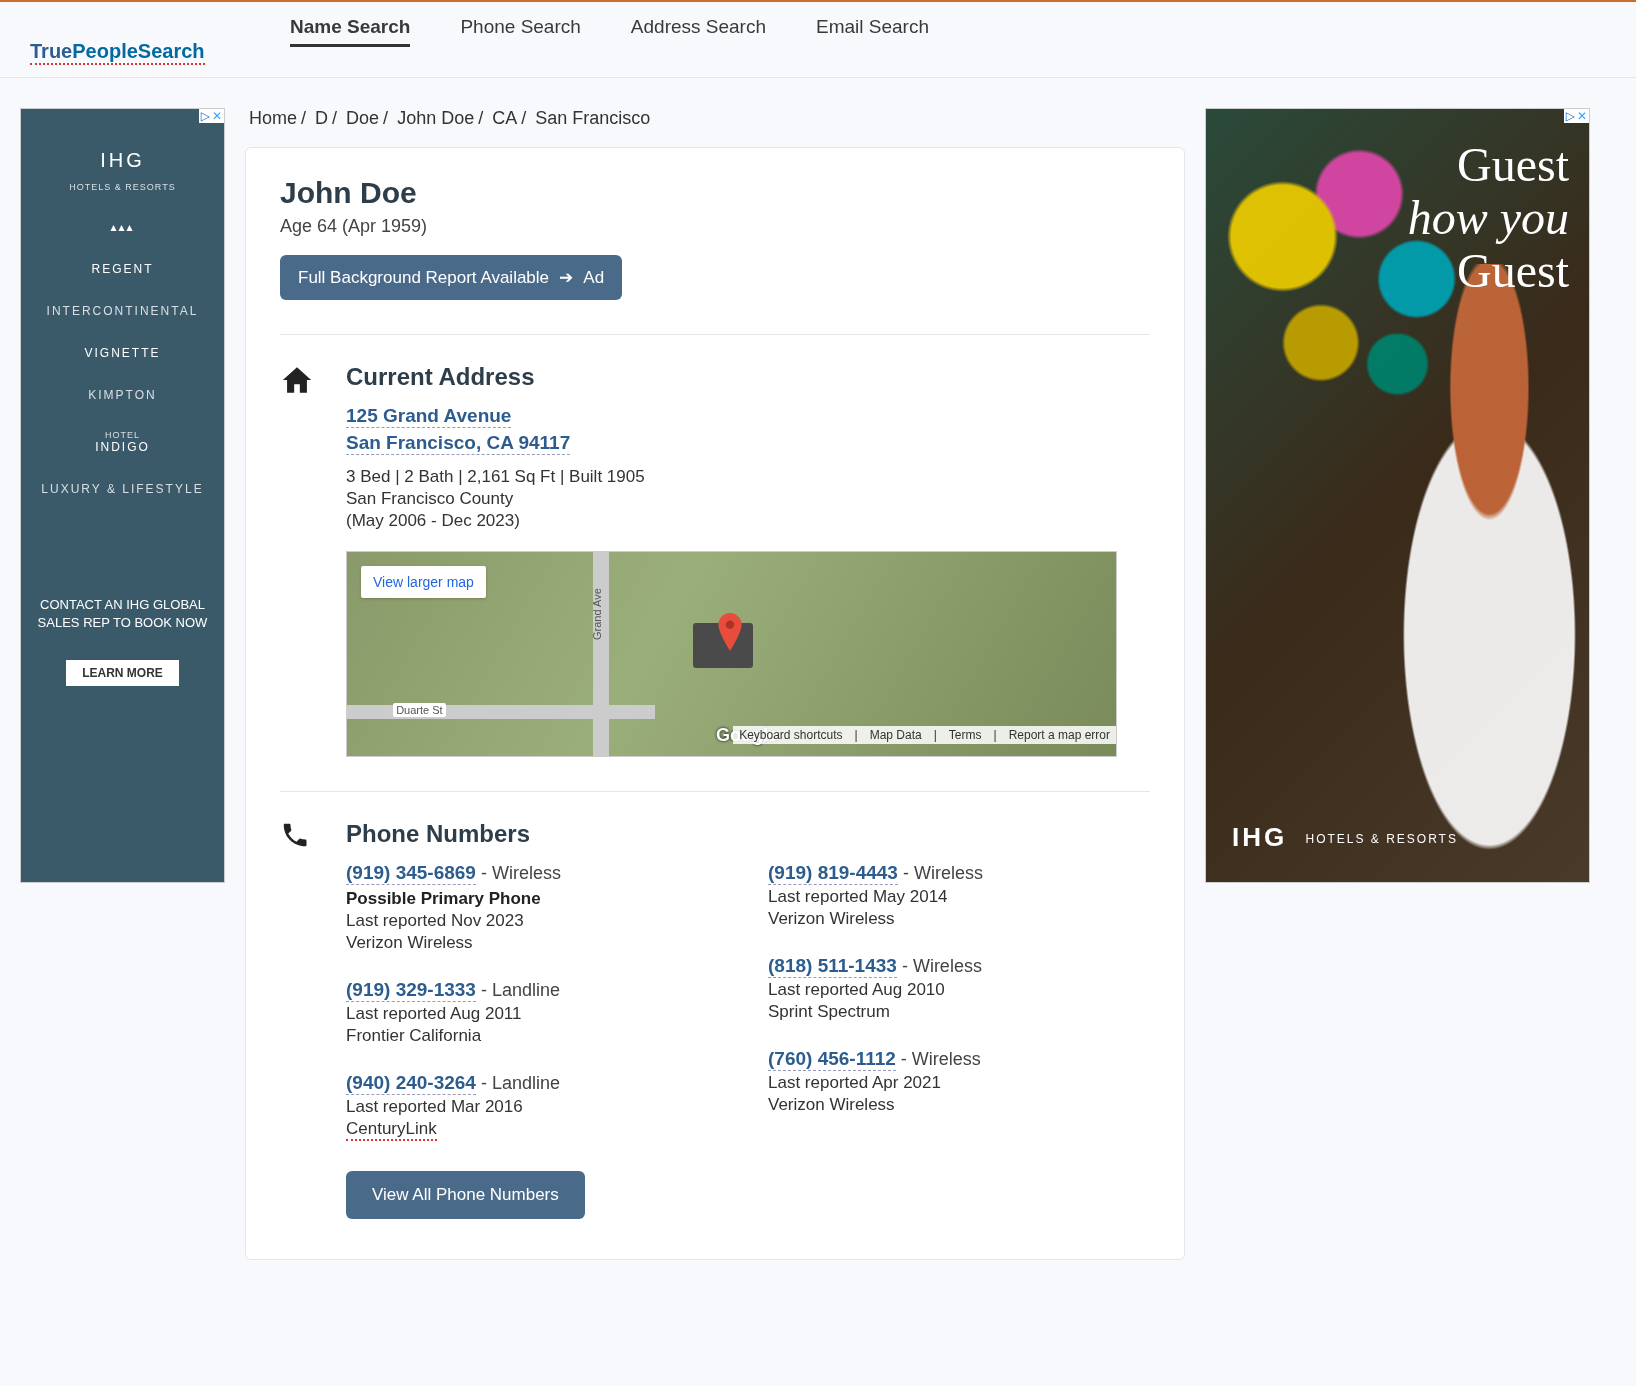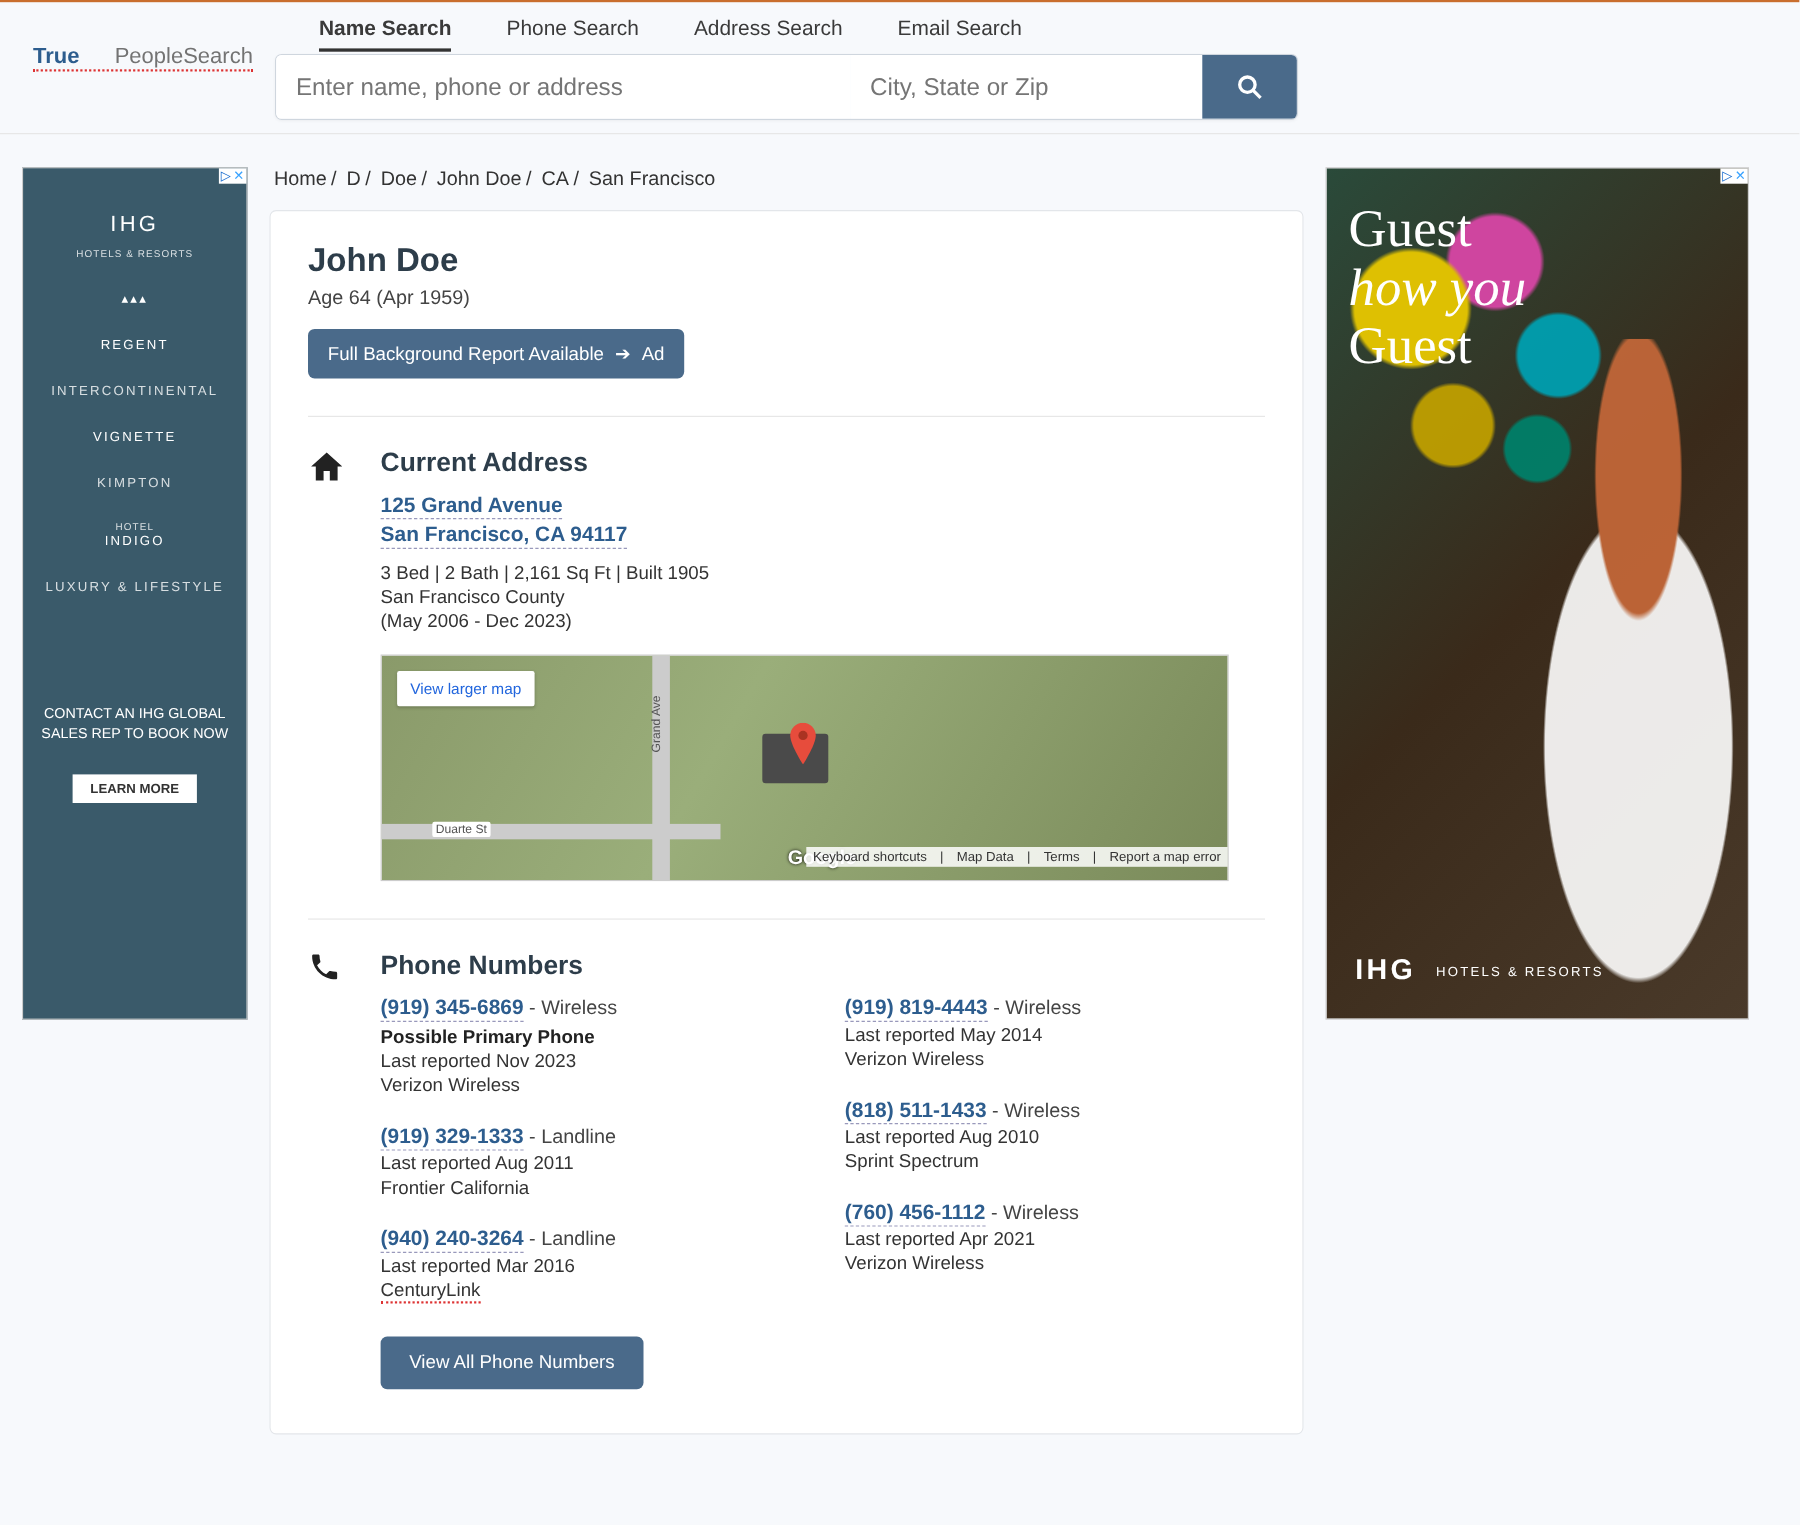--- a/index.html
+++ b/index.html
@@ -17,21 +17,21 @@
     display: flex;
     align-items: flex-start;
   }
   .logo {
     width: 250px;
     padding: 30px 20px 0 30px;
     font-size: 20px;
     font-weight: bold;
   }
   .logo .t1 { color: #2d5d8e; }
-  .logo .t2 { color: #737373; font-weight: normal; margin-left: 32px; }
+  .logo .t2 { color: #0369a1; font-weight: bold; }
   .logo-underline { border-bottom: 2px dotted #d33; display: inline-block; }
   .search-area { width: 930px; }
   .search-tabs { display: flex; gap: 50px; padding-left: 40px; }
   .search-tab {
     font-size: 19px;
     color: #3a3a3a;
     padding: 6px 0;
     cursor: pointer;
   }
   .search-tab.active {
@@ -128,21 +128,21 @@
     position: absolute; bottom: 0; right: 0; width: 65%; height: 80%;
     background: radial-gradient(ellipse at 60% 20%, #c96a3a 18%, transparent 19%),
                 radial-gradient(ellipse at 60% 60%, #fff 40%, transparent 41%);
     opacity: 0.9;
   }
   .ad-right .brand2 {
     position: absolute; bottom: 29px; left: 26px;
     font-size: 26px; letter-spacing: 3px; font-weight: bold;
   }
   .ad-right .brand2 .sub { font-size: 12px; letter-spacing: 2px; font-weight: normal; display: inline-block; margin-left: 8px; line-height: 1.2; vertical-align: middle; }
-  .ad-right .hl-wrap { position: relative; z-index: 2; }
+  .ad-right .hl-wrap { position: relative; z-index: 2; text-align: right; }
 
   .main-col { width: 940px; }
   .breadcrumb { font-size: 18px; color: #333; margin-bottom: 18px; padding-left: 4px; }
   .breadcrumb .sep { margin: 0 4px; }
   .card {
     background: #fff;
     border: 1px solid #e3e6ea;
     border-radius: 6px;
     padding: 28px 34px 40px 34px;
   }
@@ -236,32 +236,20 @@
     <span class="logo-underline">
       <span class="t1">True</span><span class="t2">PeopleSearch</span>
     </span>
   </div>
   <div class="search-area">
     <div class="search-tabs">
       <div class="search-tab active">Name Search</div>
       <div class="search-tab">Phone Search</div>
       <div class="search-tab">Address Search</div>
       <div class="search-tab">Email Search</div>
-    </div>
-    <div class="search-box">
-      <input class="search-input" placeholder="Enter name, phone or address" style="">
-      <input class="search-input loc" placeholder="City, State or Zip" style="">
-      <button class="search-btn">
-        <span>
-          <svg width="24" height="24" viewBox="0 0 24 24" fill="none" stroke="#fff" stroke-width="3">
-              <circle cx="10" cy="10" r="7"></circle>
-              <line x1="15" y1="15" x2="22" y2="22"></line>
-            </svg>
-        </span>
-      </button>
     </div>
   </div>
 </div>
 
 <div class="content-row">
 
   <div class="ad-box ad-left">
     <div class="ad-corner">
       <span>▷</span>
         <span style="color:#3aa3ff;">✕</span>

